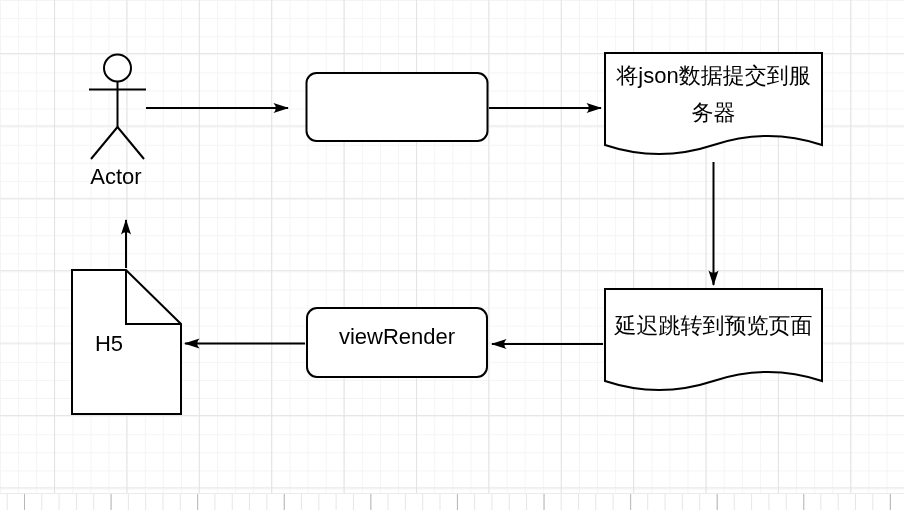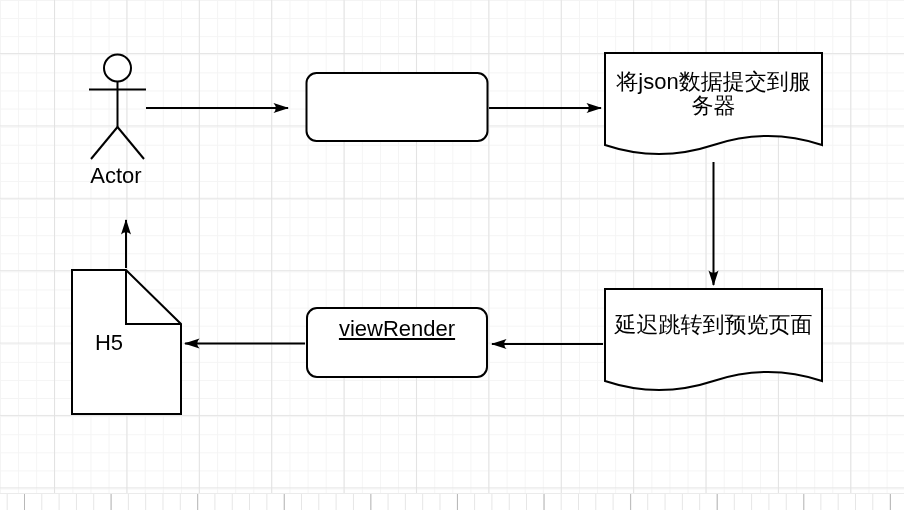--- a/index.html
+++ b/index.html
@@ -26,21 +26,21 @@
       linear-gradient(to right,#b8b8b8 1px,transparent 1px),
       linear-gradient(to right,#e5e5e5 1px,transparent 1px);
     background-size:86.6px 100%,17.32px 100%;
     background-position:24px 0,6.7px 0;
   }
   svg.diagram{position:absolute;left:0;top:0;}
   svg .shape{fill:#ffffff;stroke:#000000;stroke-width:2;}
   svg .wire{fill:none;stroke:#000000;stroke-width:2;}
   .lbl{
     position:absolute;transform:translate(-50%,-50%);
-    font-size:22px;line-height:24px;text-align:center;white-space:nowrap;
+    font-size:22px;line-height:37px;text-align:center;white-space:nowrap;
   }
   .lbl.wrap{white-space:normal;width:208px;}
 </style>
 </head>
 <body>
 
 <div class="stage">
 
   <div class="grid"></div>
   <div class="ruler"></div>
@@ -81,17 +81,17 @@
     <line class="wire" x1="126" y1="268" x2="126" y2="220" marker-end="url(#arr)"></line>
   </svg>
 
   <div class="lbl" style="left:116px;top:176px;">Actor</div>
 
 
   <div class="lbl wrap" style="left:713.5px;top:94px;">将json数据提交到服务器</div>
 
   <div class="lbl" style="left:713.5px;top:325px;">延迟跳转到预览页面</div>
 
-  <div class="lbl" style="left:397px;top:329px;text-decoration:underline;">viewRender</div>
+  <div class="lbl" style="left:397px;top:336px;">viewRender</div>
 
   <div class="lbl" style="left:109px;top:343px;">H5</div>
 
 </div>
 
 </body></html>

